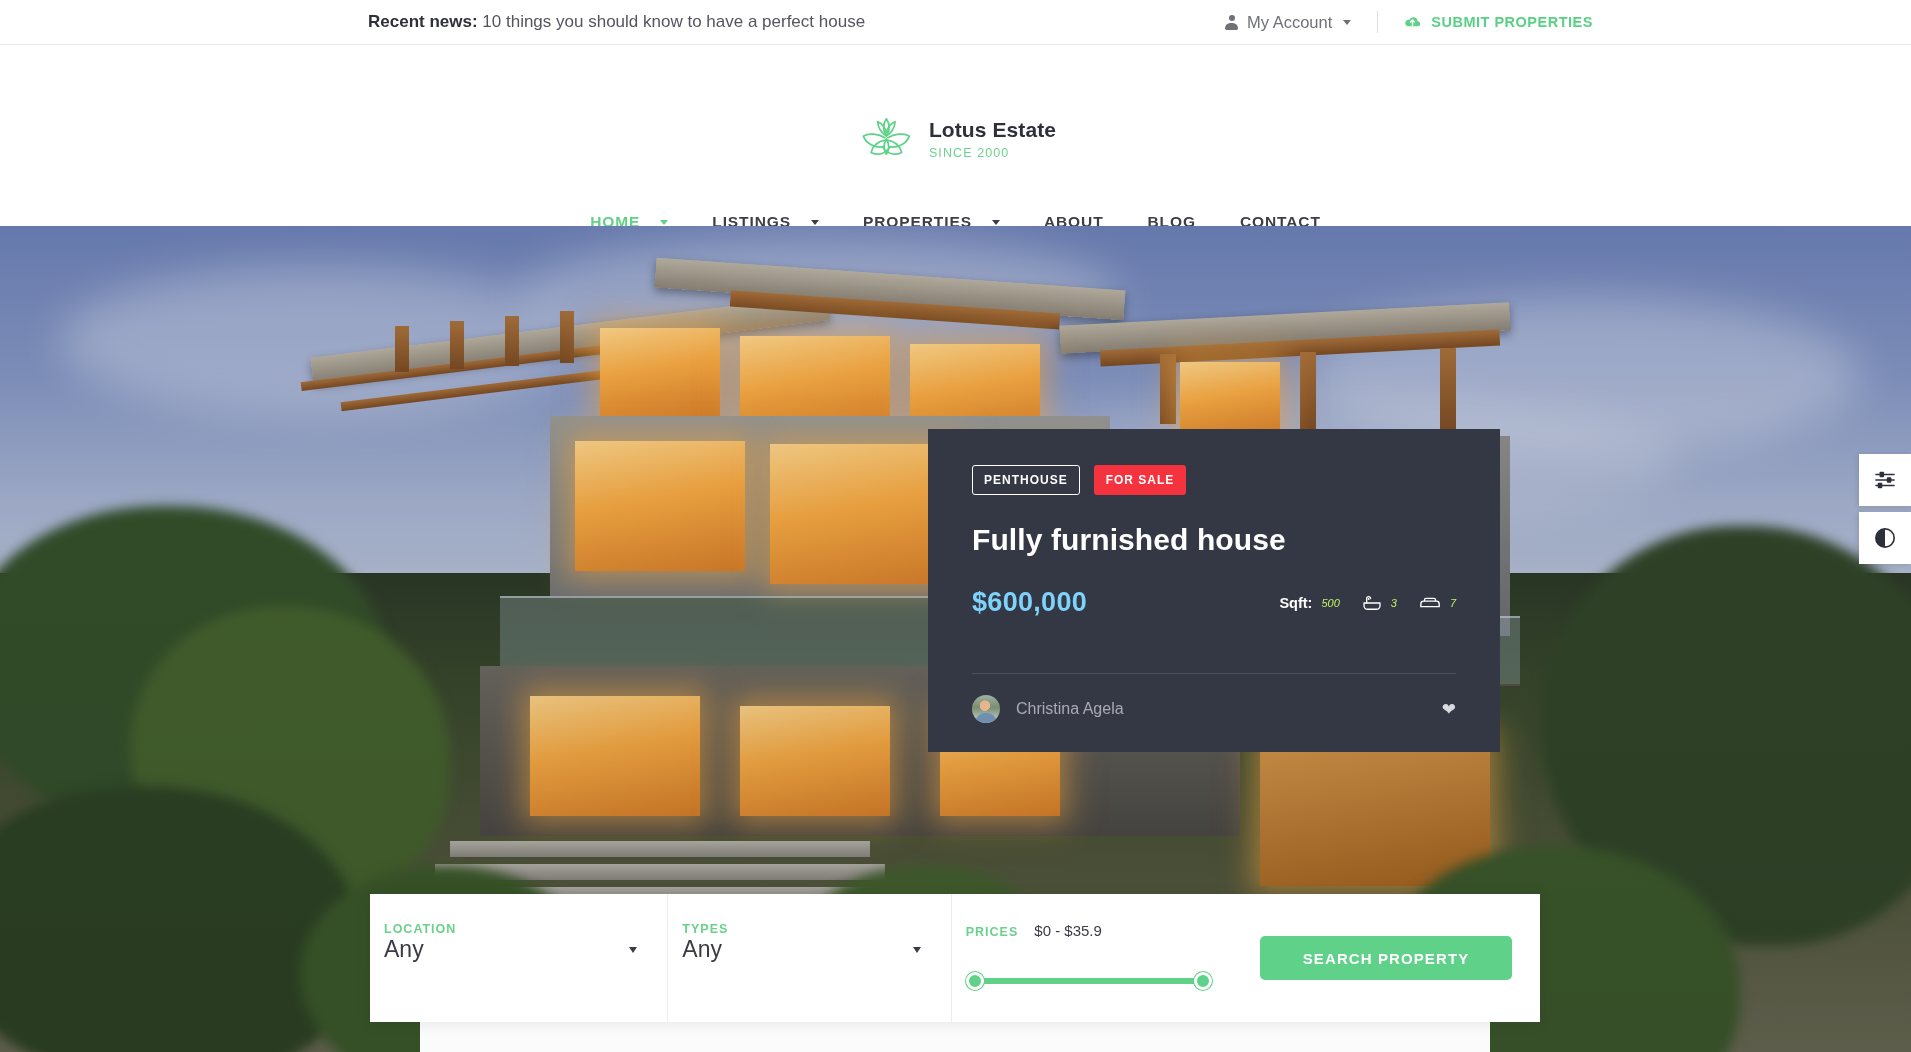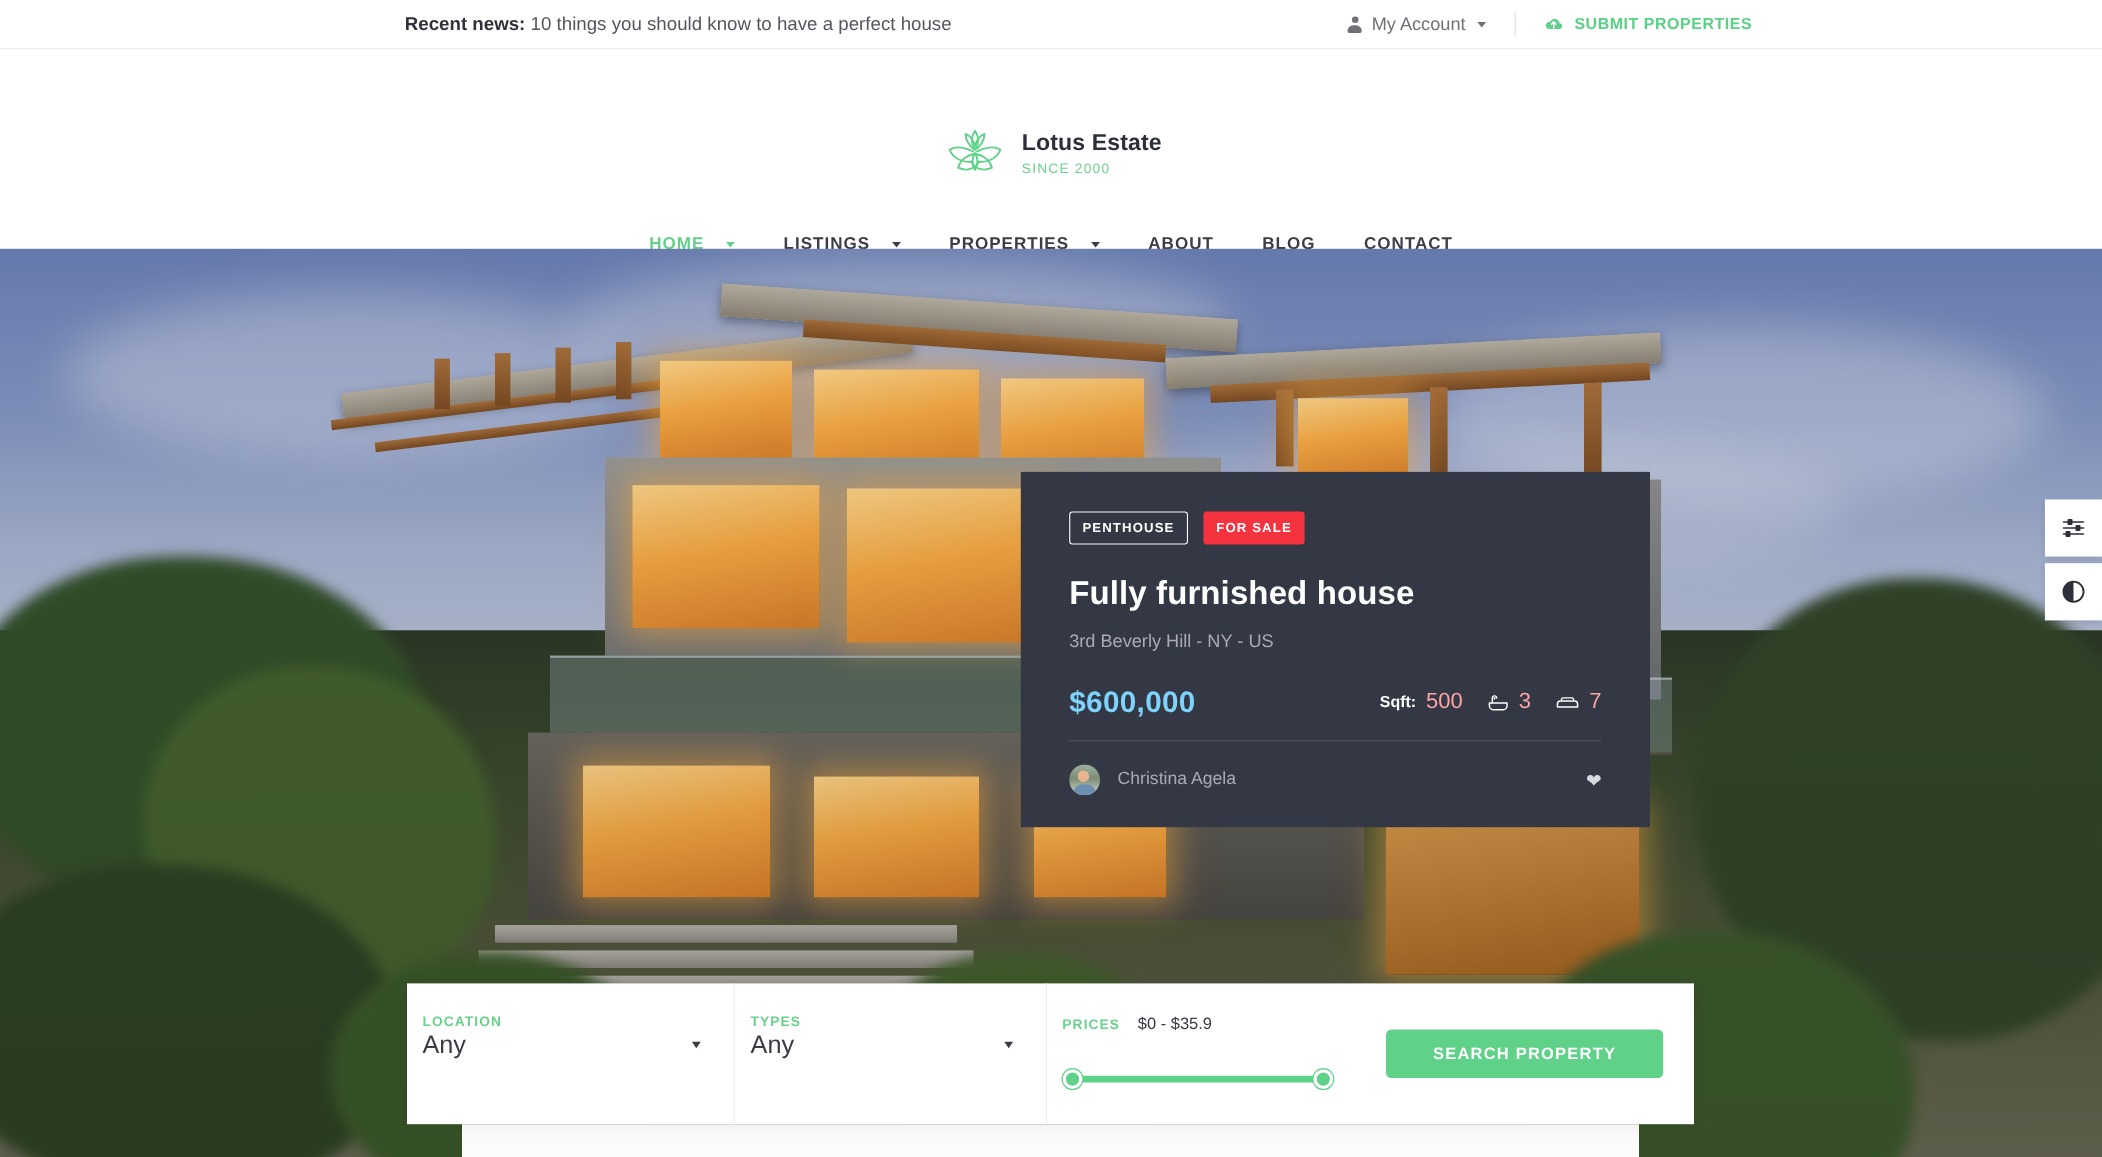--- a/index.html
+++ b/index.html
@@ -199,21 +199,21 @@
   .prop-meta {
     margin-top: 30px;
     display: flex; align-items: center; justify-content: space-between;
   }
   .prop-price {
     font-size: 27px; font-weight: 700; color: #7dd3fc; letter-spacing: .3px; text-align: right;
   }
   .prop-stats { display: flex; align-items: center; gap: 22px; color: #ffffff; }
   .stat { display: flex; align-items: center; gap: 9px; font-size: 15px; }
   .stat-label { font-weight: 700; font-size: 14.5px; }
-  .stat-val { font-size: 20px; color: #fca5a5; }
+  .stat-val { font-size: 11px; color: #bef264; font-style: italic; }
   .card-divider {
     position: absolute; left: 44px; right: 44px; top: 244px;
     height: 1px; background: rgba(255,255,255,.13);
   }
   .agent-row {
     position: absolute; left: 44px; right: 44px; top: 266px;
     display: flex; align-items: center; justify-content: space-between;
   }
   .agent-left { display: flex; align-items: center; gap: 16px; }
   .avatar {
@@ -449,21 +449,20 @@
     <div class="hero-tint"></div>
   </div>
 
   <div class="prop-card">
     <div class="badges">
       <span class="badge-outline">PENTHOUSE</span>
       <span class="badge-sale">FOR SALE</span>
     </div>
 
     <div class="prop-title">Fully furnished house</div>
-    <div class="prop-address">3rd Beverly Hill - NY - US</div>
 
     <div class="prop-meta">
       <div class="prop-price">$600,000</div>
       <div class="prop-stats">
         <div class="stat">
           <span class="stat-label">Sqft:</span>
           <span class="stat-val">500</span>
         </div>
         <div class="stat">
           <svg width="20" height="16" viewBox="0 0 22 18">

